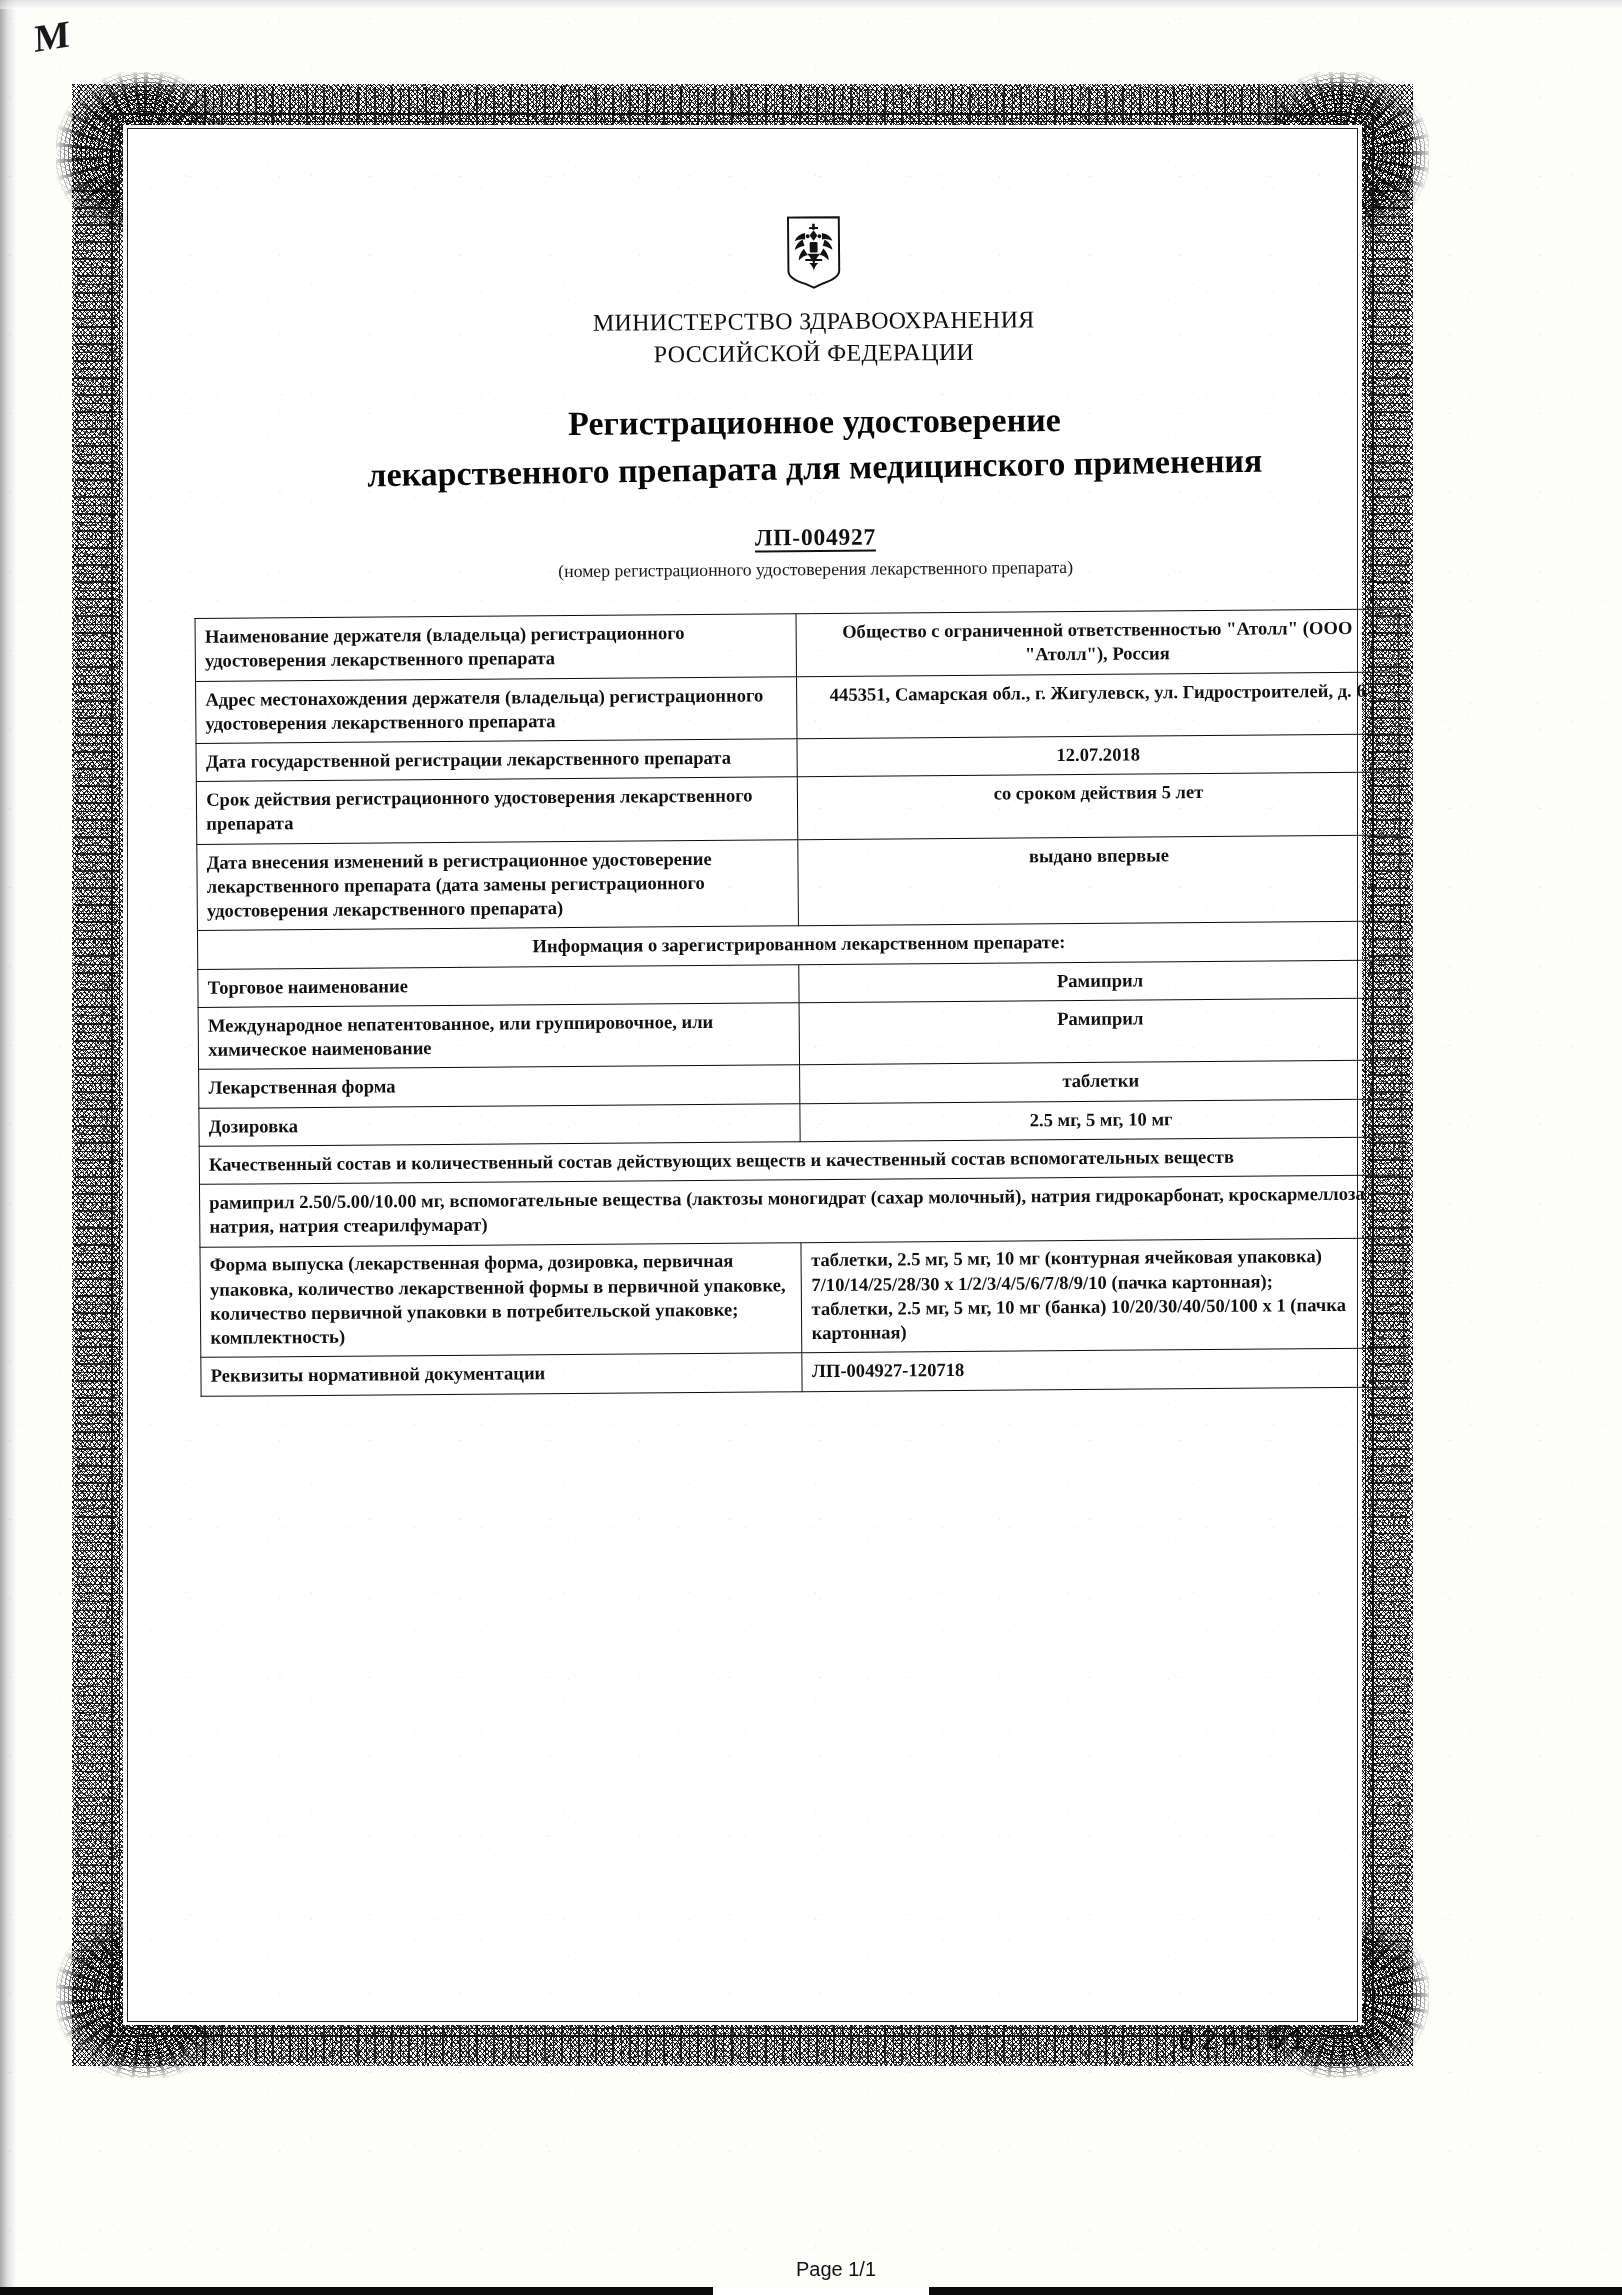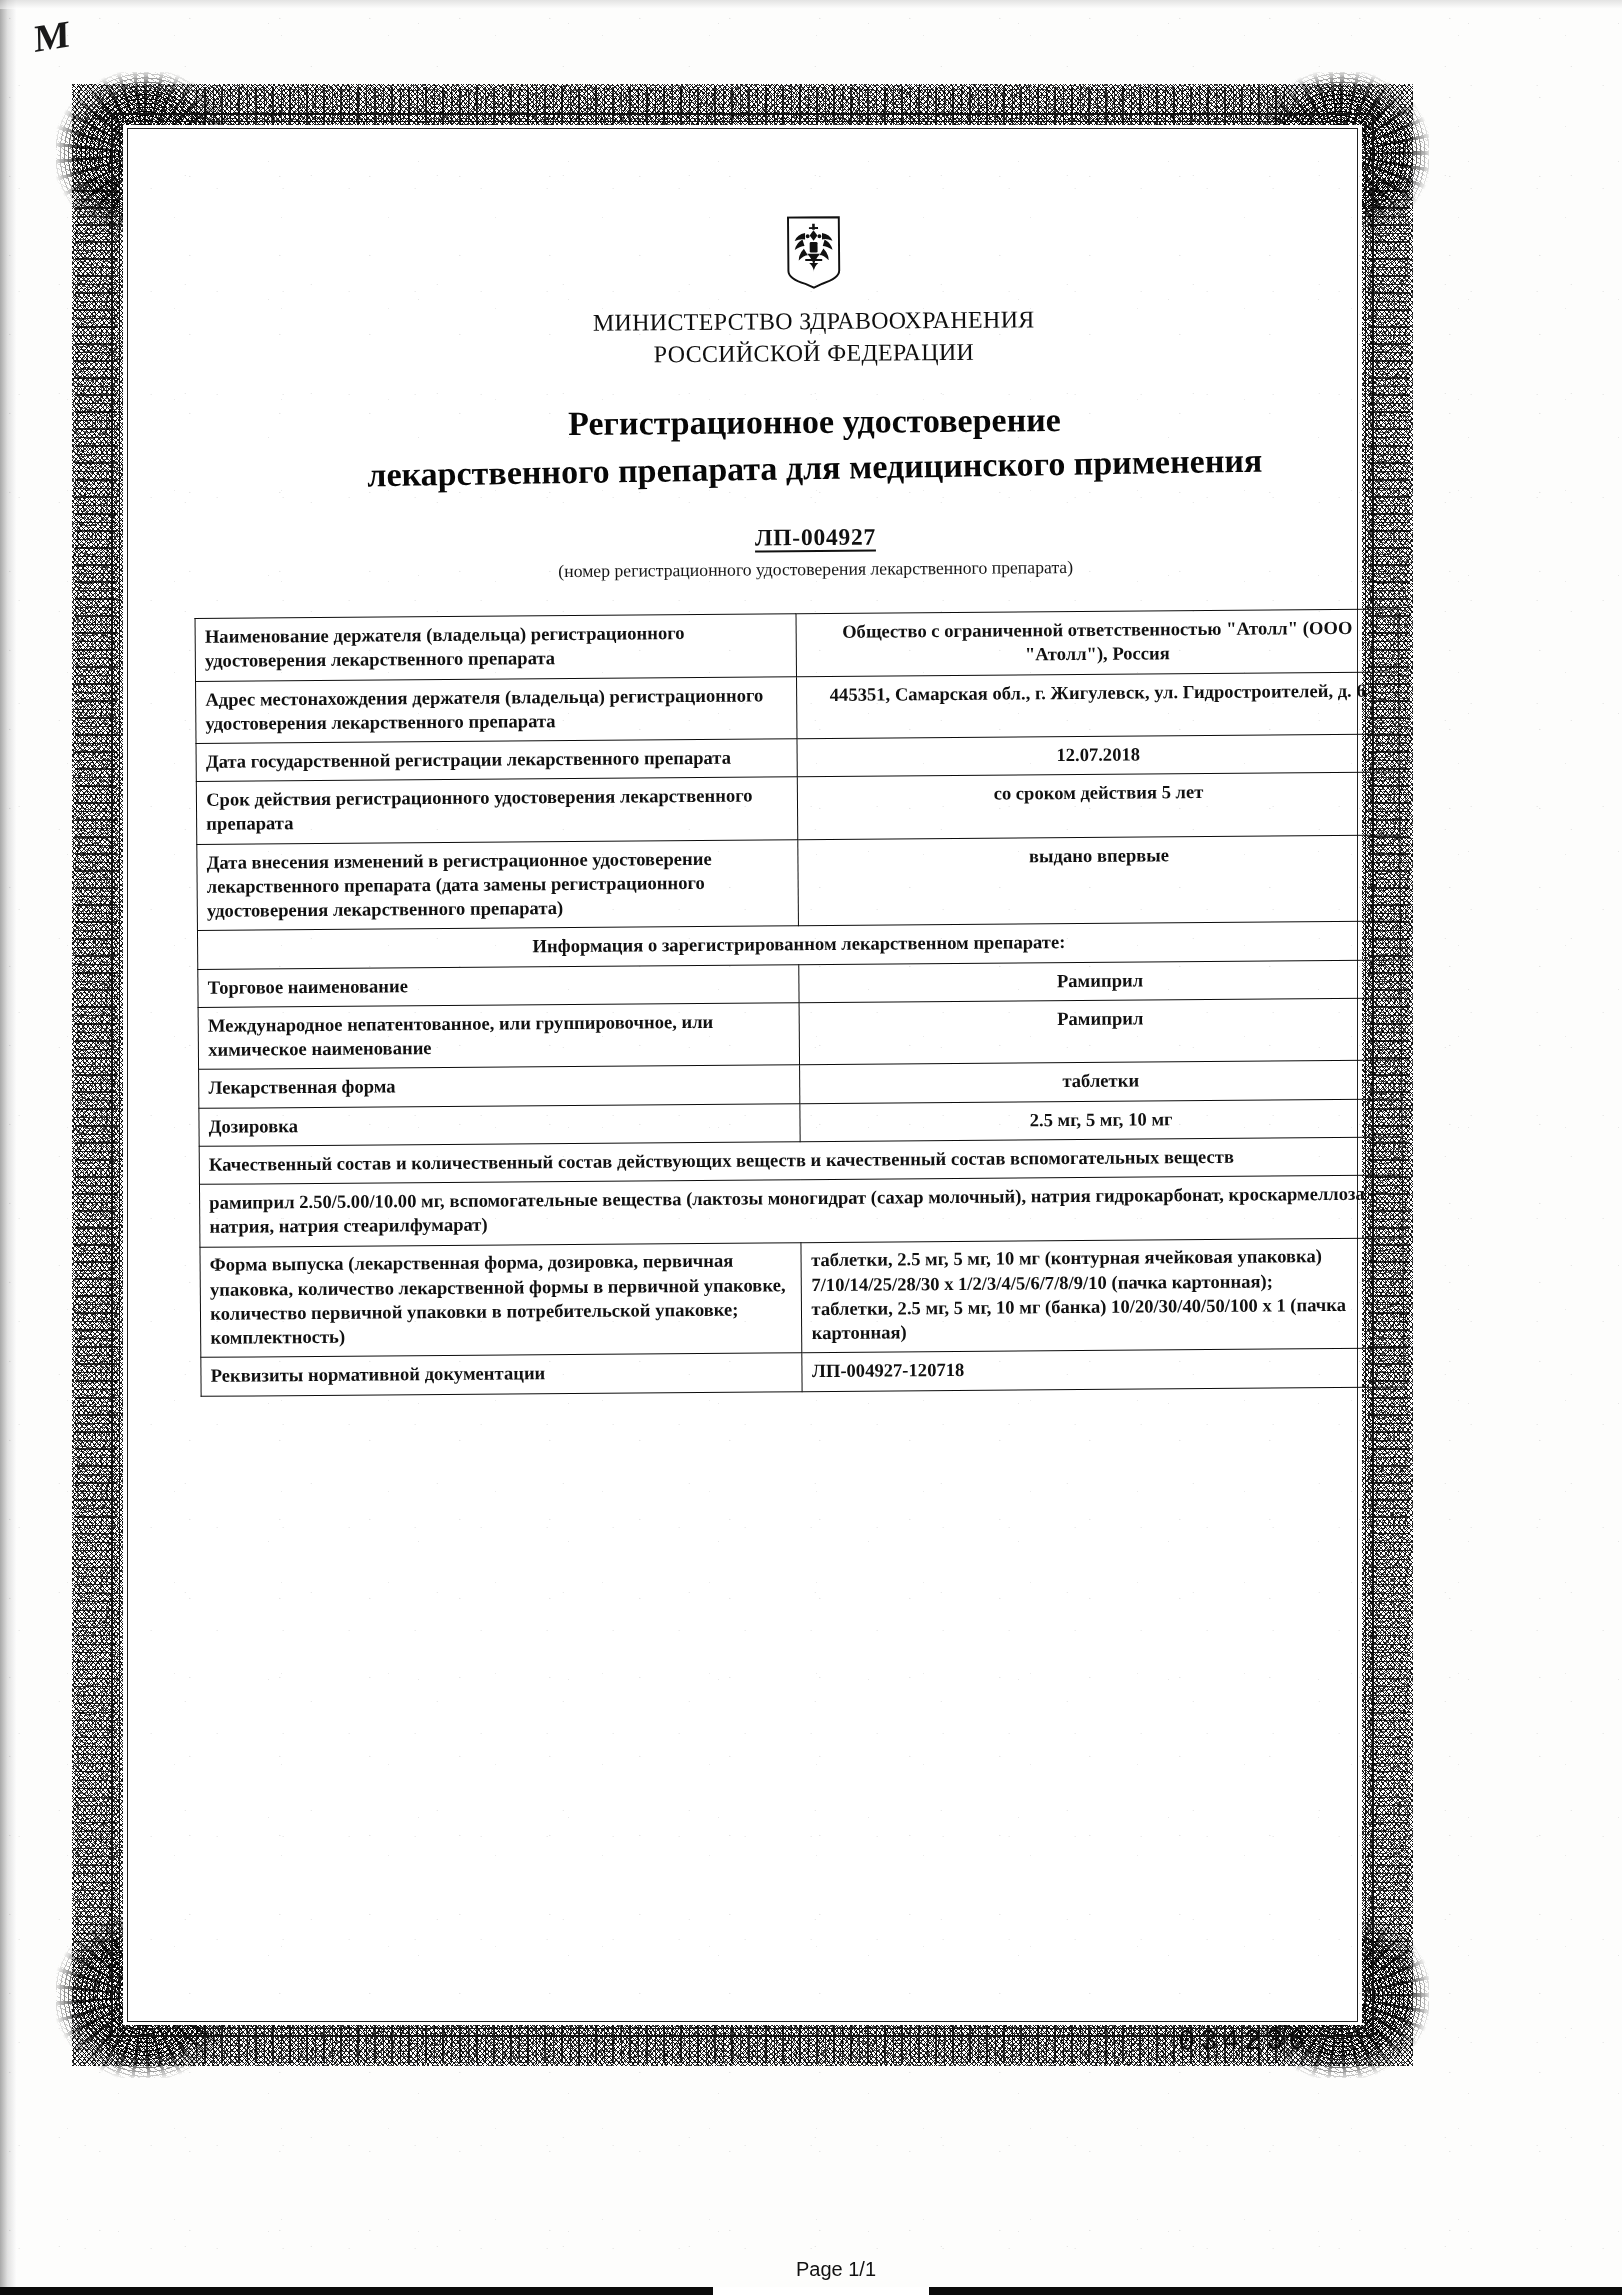--- a/index.html
+++ b/index.html
@@ -286,21 +286,21 @@
         </tr>
         <tr>
           <td class="label">Реквизиты нормативной документации</td>
           <td class="value left">ЛП-004927-120718</td>
         </tr>
 
       </tbody>
     </table>
   </div>
 
-  <div class="serial">034236</div>
+  <div class="serial">024551</div>
 
   <div class="scan-noise"></div>
 
   <div class="page-foot">Page  1/1</div>
   <div class="foot-rule"></div>
   <div class="foot-rule-gap"></div>
 </div>
 
 
 </body></html>

